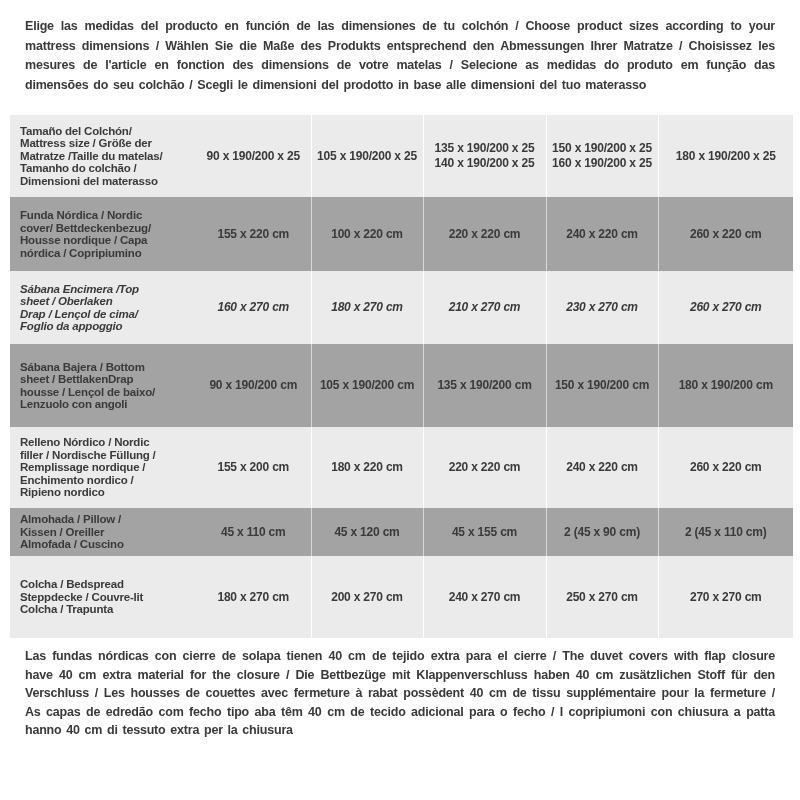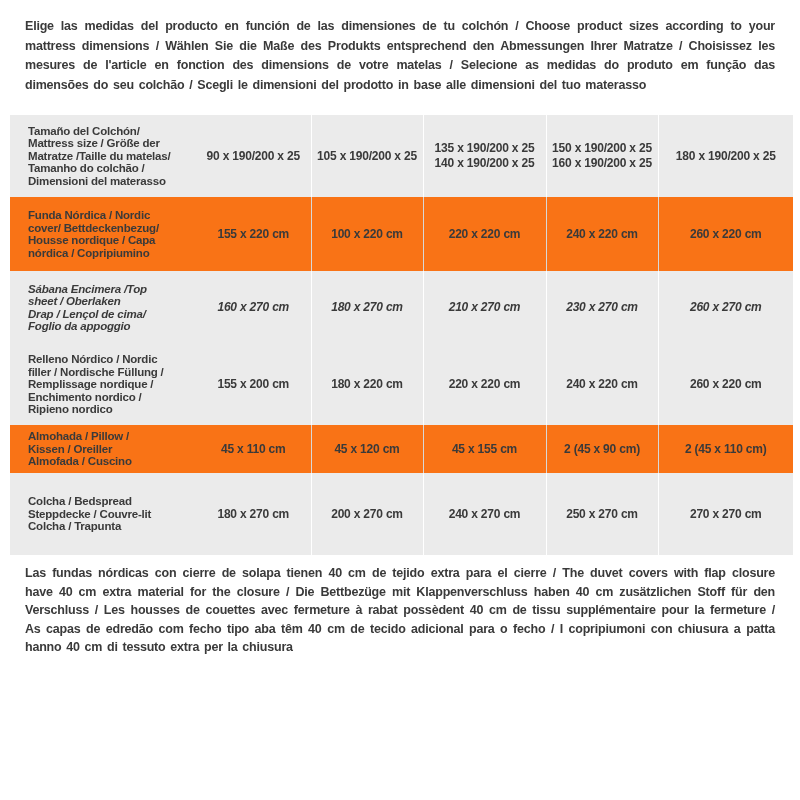--- a/index.html
+++ b/index.html
@@ -33,33 +33,33 @@
   col.c-v1{width:115px;}
   col.c-v2{width:112px;}
   col.c-v3{width:123px;}
   col.c-v4{width:112px;}
   col.c-v5{width:135px;}
   td{
     vertical-align:middle;
     font-size:12px;
   }
   td.label{
-    padding-left:18px;
+    padding-left:10px;
     padding-right:4px;
     font-size:11.5px;
     line-height:12.5px;
     white-space:pre-line;
   }
   td.val{
     text-align:center;
     white-space:pre-line;
     line-height:15px;
   }
   tr.gray{background:var(--stripe);}
-  tr.white{background:#f97316;}
+  tr.white{background:#a3a3a3;}
   tr.gray td.val + td.val{border-left:1.5px solid var(--line-on-gray);}
   tr.white td.val + td.val{border-left:1.5px solid var(--line-on-white);}
   tr.r0 td{height:82px;}
   tr.r1 td{height:74px;}
   tr.r2 td{height:73px;font-style:italic;}
   tr.r3 td{height:83px;}
   tr.r4 td{height:81px;}
   tr.r5 td{height:48px;}
   tr.r6 td{height:82px;}
   tr.r7 td{height:73px;}
@@ -115,20 +115,31 @@
       <td class="label">Sábana Encimera /Top
 sheet / Oberlaken
 Drap / Lençol de cima/
 Foglio da appoggio</td>
       <td class="val">160 x 270 cm</td>
       <td class="val">180 x 270 cm</td>
       <td class="val">210 x 270 cm</td>
       <td class="val">230 x 270 cm</td>
       <td class="val">260 x 270 cm</td>
     </tr>
+    <tr class="r3 white">
+      <td class="label">Sábana Bajera / Bottom
+sheet / BettlakenDrap
+housse / Lençol de baixo/
+Lenzuolo con angoli</td>
+      <td class="val">90 x 190/200 cm</td>
+      <td class="val">105 x 190/200 cm</td>
+      <td class="val">135 x 190/200 cm</td>
+      <td class="val">150 x 190/200 cm</td>
+      <td class="val">180 x 190/200 cm</td>
+    </tr>
     <tr class="r4 gray">
       <td class="label">Relleno Nórdico / Nordic
 filler / Nordische Füllung /
 Remplissage nordique /
 Enchimento nordico /
 Ripieno nordico</td>
       <td class="val">155 x 200 cm</td>
       <td class="val">180 x 220 cm</td>
       <td class="val">220 x 220 cm</td>
       <td class="val">240 x 220 cm</td>

